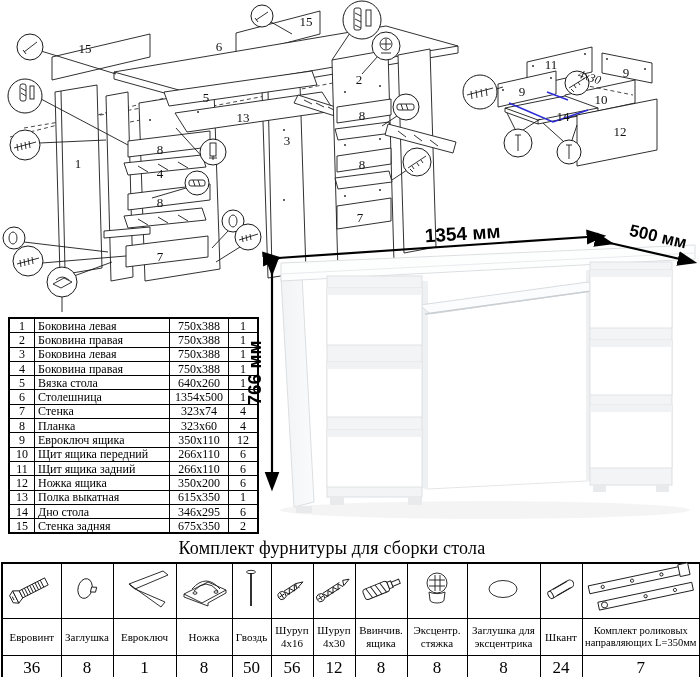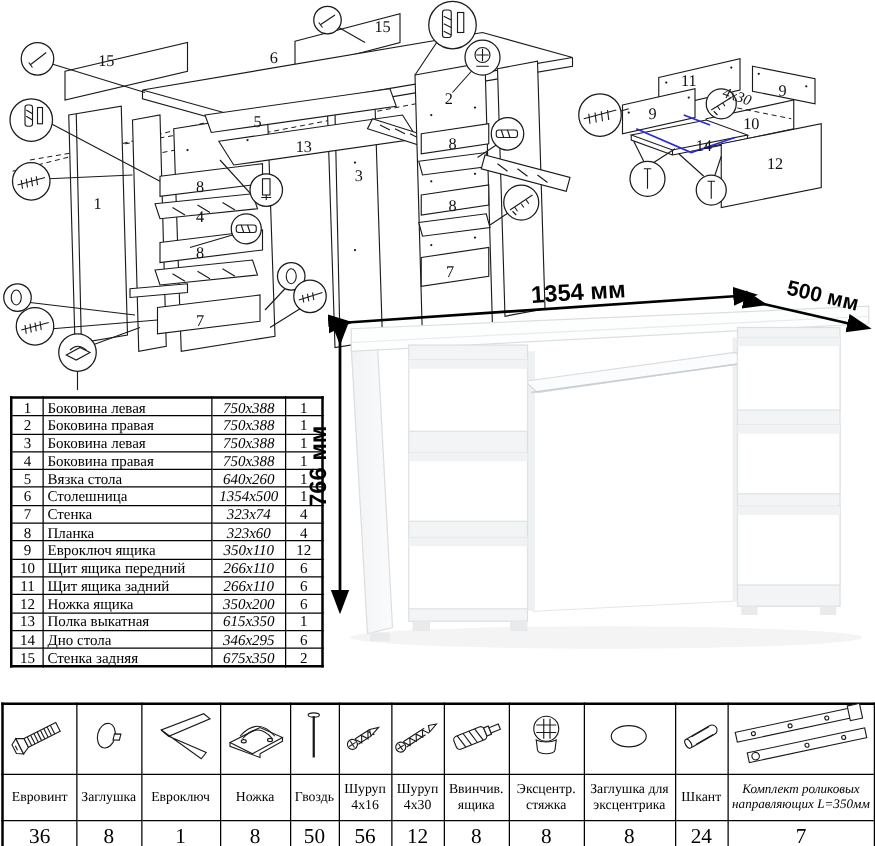--- a/index.html
+++ b/index.html
@@ -10,34 +10,34 @@
        background:transparent;white-space:nowrap;line-height:1;}
   .ann{position:absolute;font-size:12px;color:#111;white-space:nowrap;line-height:1;}
   
   #parts{position:absolute;left:8px;top:317px;border-collapse:collapse;
          font-size:12px;line-height:1;}
   #parts td{border:1px solid #000;padding:0 3px;height:13.3px;white-space:nowrap;}
   #parts{border:2px solid #000;}
   #parts td.c{text-align:center;}
   #parts td.name{width:128px;text-align:left;}
   #parts td.num{width:18px;}
-  #parts td.size{width:52px;font-style:italic;}
+  #parts td.size{width:52px;}
   #parts td.qty{width:22px;}
   
   #kit-title{position:absolute;left:0;top:538px;width:664px;text-align:center;
              font-size:18px;letter-spacing:0.2px;}
   
   #hw{position:absolute;left:1px;top:562px;border-collapse:collapse;table-layout:fixed;
       width:698px;}
   #hw{border:2px solid #000;}
   #hw td{border:1px solid #000;padding:0;text-align:center;vertical-align:middle;}
   #hw .ico{height:52px;}
   #hw .nm{height:34px;font-size:11px;line-height:1.15;padding:1px 1px;}
   #hw .qt{height:23px;font-size:17px;}
-  #hw .nm.sm{font-size:10.5px;font-style:italic;}
+  #hw .nm.sm{font-size:10.5px;}
   .thin{stroke:#1a1a1a;stroke-width:0.9;fill:none;}
   .part{stroke:#1a1a1a;stroke-width:0.9;fill:#fff;}
   .dash{stroke:#1a1a1a;stroke-width:0.8;fill:none;stroke-dasharray:4 3;}
   .callout{stroke:#1a1a1a;stroke-width:1;fill:#fff;}
 </style>
 </head>
 <body>
 
 <div id="page">
 
@@ -421,20 +421,21 @@
       <line x1="360" y1="25" x2="443" y2="44" marker-start="url(#ah)" marker-end="url(#ah)"></line>
       <line x1="22" y1="54" x2="22" y2="269" marker-start="url(#ah)" marker-end="url(#ah)"></line>
     </g>
     <g font-family="Liberation Sans, sans-serif" font-weight="bold" fill="#000">
       <text x="213" y="22" font-size="19" text-anchor="middle" transform="rotate(-3.5 213 22)">1354 мм</text>
       <text x="407" y="24" font-size="17" text-anchor="middle" transform="rotate(13 407 24)">500 мм</text>
       <text x="11" y="155" font-size="19" text-anchor="middle" transform="rotate(-90 11 155)">766 мм</text>
     </g>
   </svg>
 
+  <div id="kit-title">Комплект фурнитуры для сборки стола</div>
 
   <table id="hw">
     <colgroup>
       <col style="width:59px">
         <col style="width:52px">
         <col style="width:63px">
         <col style="width:56px">
       <col style="width:39px">
         <col style="width:42px">
         <col style="width:42px">

